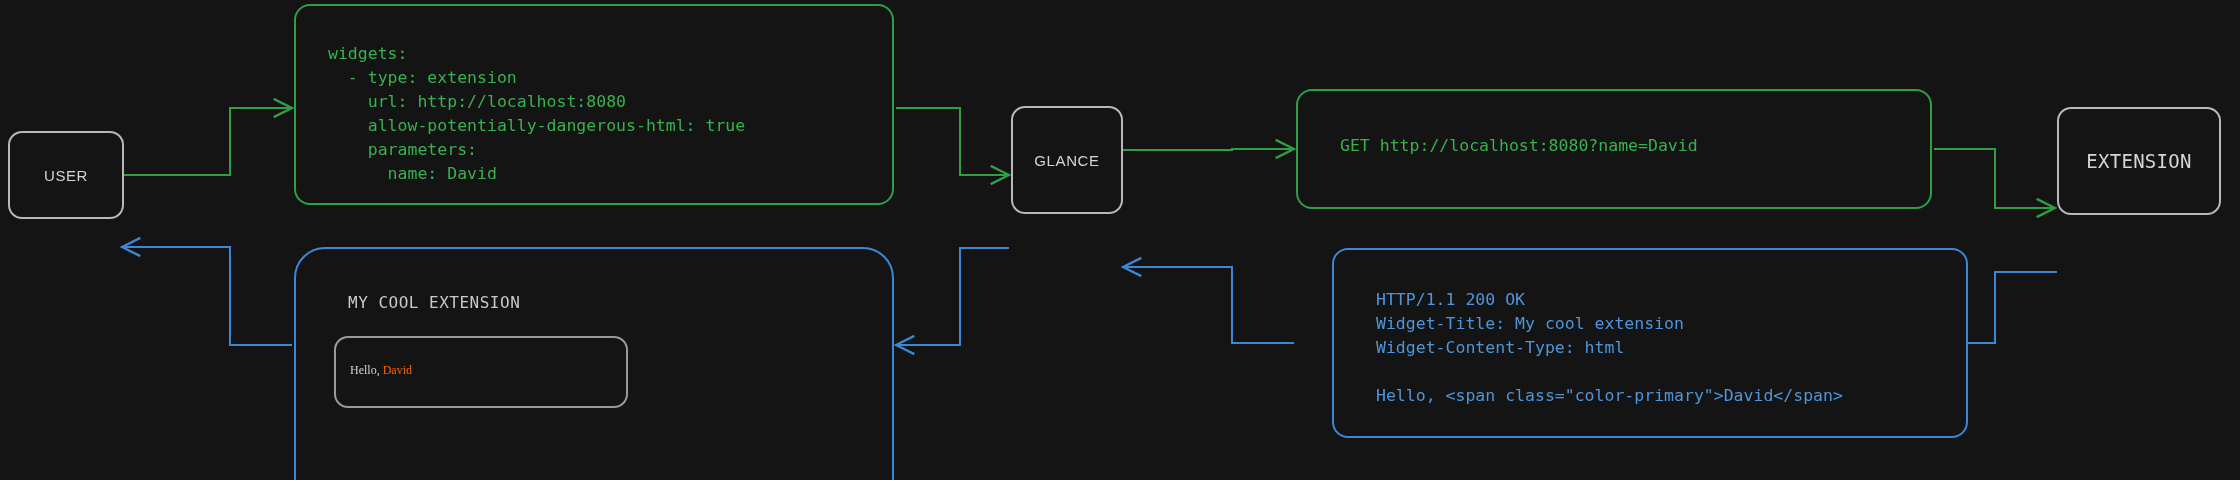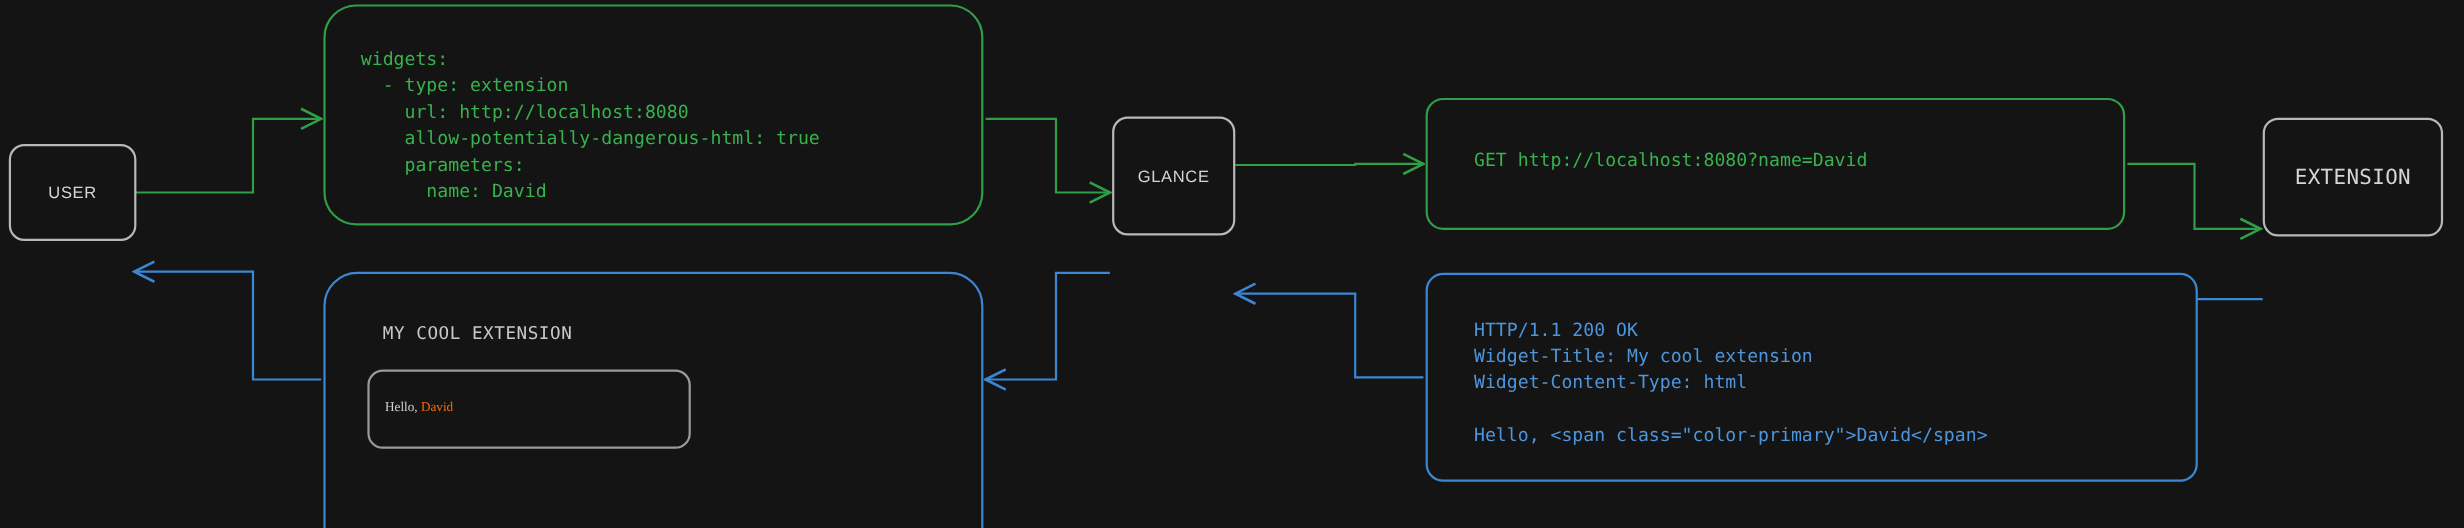--- a/index.html
+++ b/index.html
@@ -70,27 +70,27 @@
 
   .code {
     font-family: "DejaVu Sans Mono", monospace;
     font-size: 16.5px;
     line-height: 24px;
     white-space: pre;
   }
   .code-green { color: #37b24d; }
   .code-blue  { color: #4d96dd; }
 
-  #panel-yaml { left: 294px;  top: 4px;   width: 600px; height: 201px; border-radius: 30px; }
+  #panel-yaml { left: 294px;  top: 4px;   width: 600px; height: 201px; }
   #panel-yaml .code { position: absolute; left: 32px; top: 36px; }
 
   #panel-get  { left: 1296px; top: 89px;  width: 636px; height: 120px; }
   #panel-get .code { position: absolute; left: 42px; top: 43px; }
 
-  #panel-response { left: 1296px; top: 248px; width: 702px; height: 190px; }
+  #panel-response { left: 1332px; top: 248px; width: 636px; height: 190px; }
   #panel-response .code { position: absolute; left: 42px; top: 38px; }
 
   
   #panel-widget { left: 294px; top: 247px; width: 600px; height: 278px; border-radius: 31px; }
   #widget-title {
     position: absolute;
     left: 52px;
     top: 44px;
     font-family: "DejaVu Sans Mono", monospace;
     font-size: 16px;

